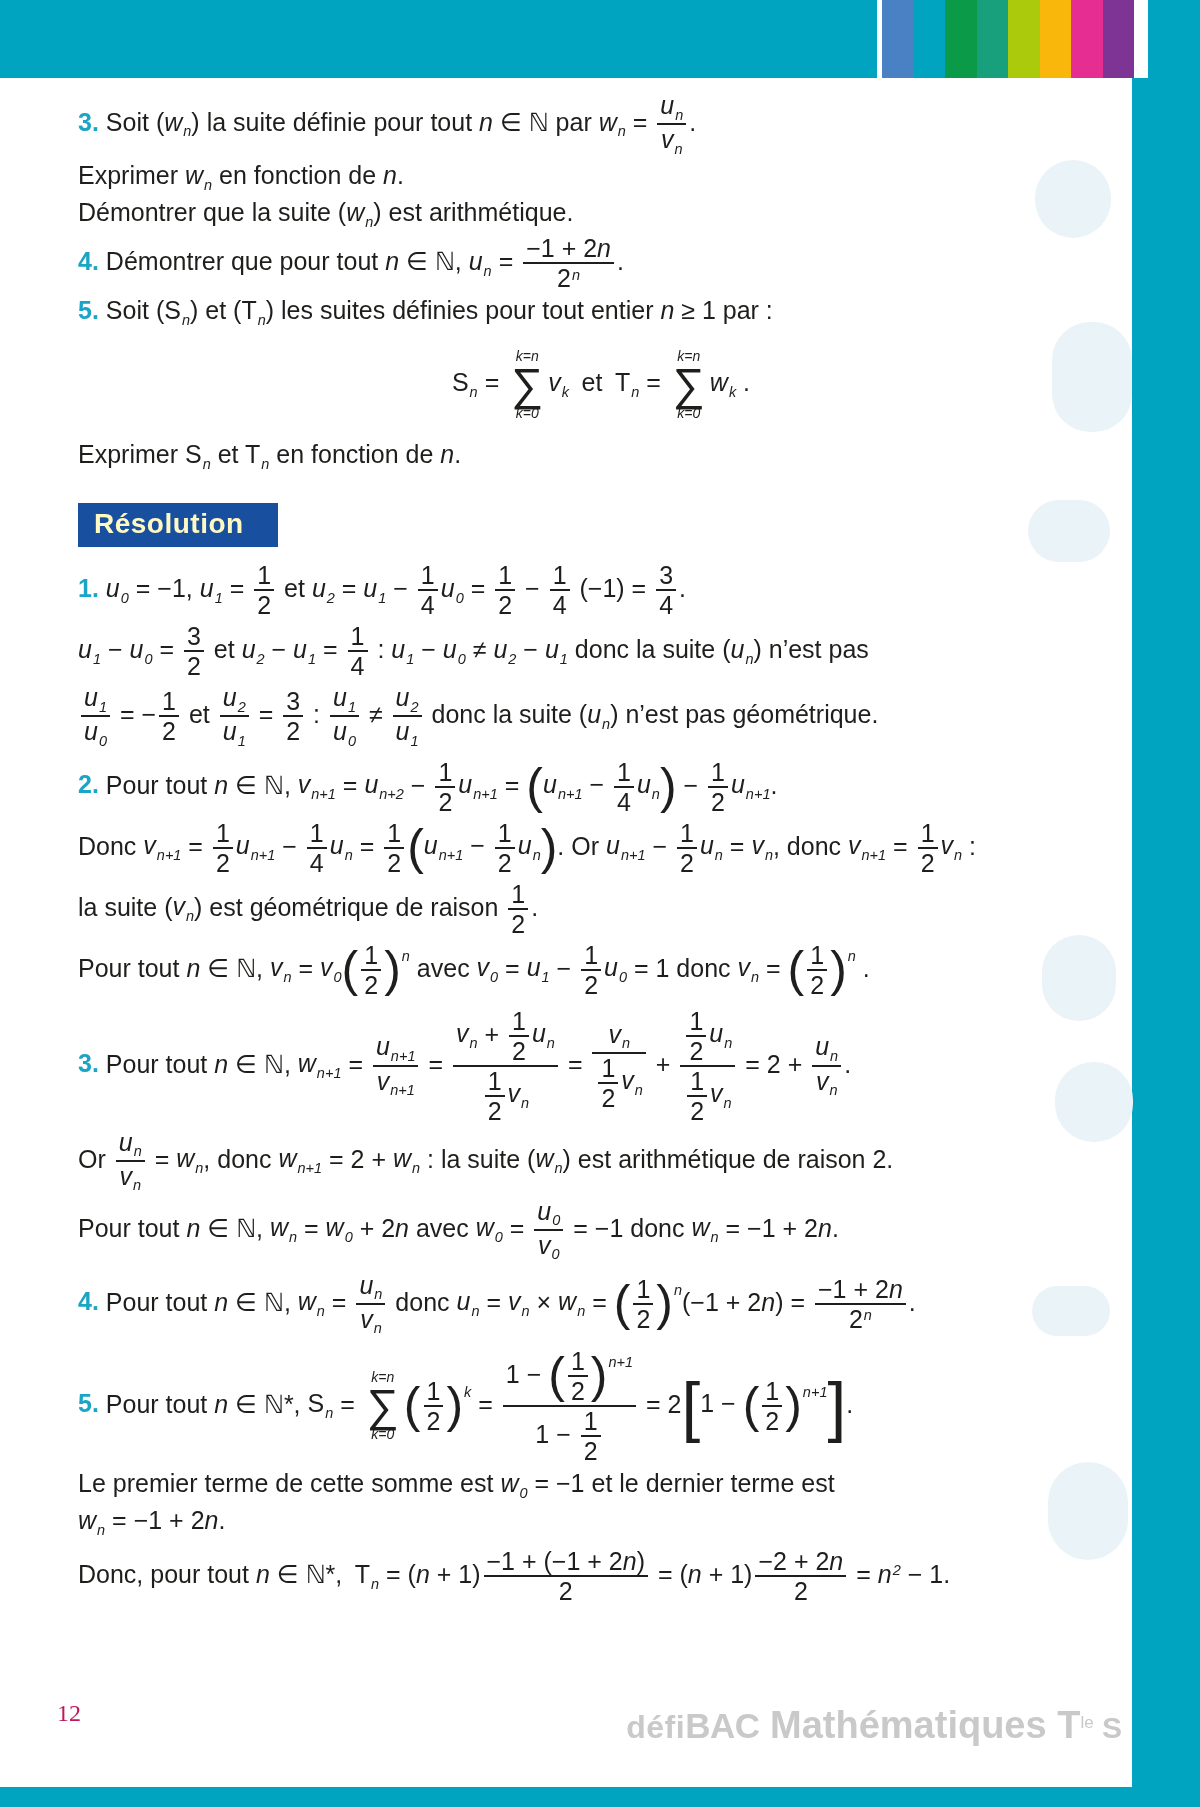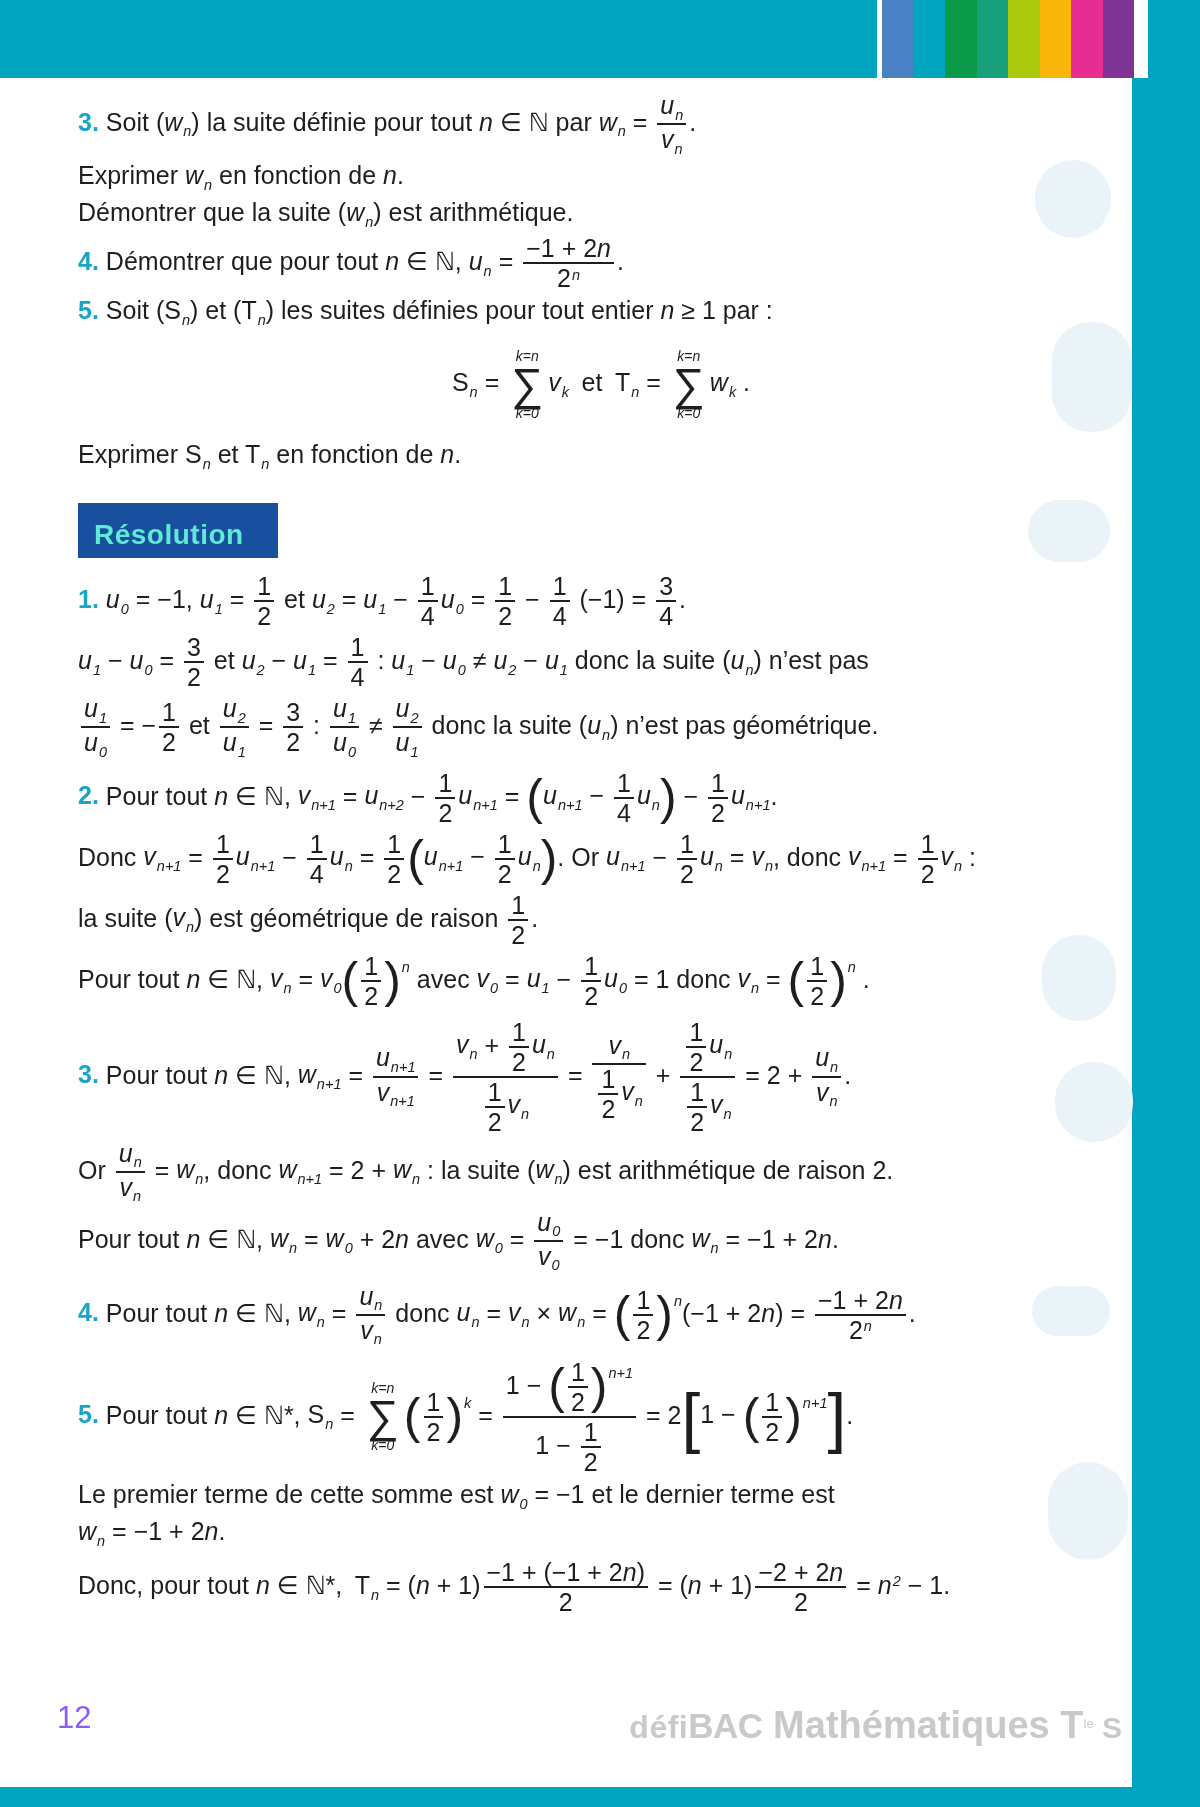--- a/index.html
+++ b/index.html
@@ -22,46 +22,46 @@
   .line{margin:3px 0;font-size:25px;line-height:1.27;white-space:nowrap;}
   .disp{text-align:center;margin:10px 0;}
   [data-name="res-header"]{margin:30px 0 14px;}
   [data-name="r1-line-1"]{margin-top:4px;}
   [data-name="r2-line-1"]{margin-top:8px;}
   [data-name="r3-line-1"]{margin-top:8px;}
   [data-name="r4-line"]{margin-top:8px;}
   [data-name="r5-line"]{margin-top:10px;}
   [data-name="r5-para-1"]{margin-top:14px;}
   [data-name="r5-final"]{margin-top:8px;}
-  .res-box{display:inline-block;color:#5eead4;font-weight:700;font-size:28px;
-           padding:16px 34px 7px 16px;letter-spacing:0.5px;}
+  .res-box{display:inline-block;color:#fef9c3;font-weight:700;font-size:28px;
+           padding:5px 34px 7px 16px;letter-spacing:0.5px;}
   
   .mk{font-weight:700;margin-right:7px;}
   .mi{font-style:italic;}
   .bb{font-family:"DejaVu Sans",sans-serif;}
   .vr{white-space:nowrap;}
   .ms{font-size:0.58em;font-style:italic;vertical-align:-0.4em;margin-left:1px;}
   .msup{font-size:0.58em;font-style:italic;vertical-align:0.55em;margin-left:1px;}
   .psup{font-size:0.58em;font-style:italic;vertical-align:1.05em;margin-left:1px;}
   .frac{display:inline-block;vertical-align:middle;text-align:center;margin:0 3px;line-height:1.12;}
   .frac .fn,.frac .fd{display:block;padding:0 3px;}
   .frac .fd{border-top:2px solid #1e1e1c;}
   .sum{display:inline-flex;flex-direction:column;align-items:center;vertical-align:middle;
        margin:8px 5px;line-height:1;}
   .sum .sl{font-size:0.56em;font-style:italic;line-height:1.15;}
   .sum .sg{font-size:1.8em;line-height:0.92;}
   .grp{white-space:nowrap;}
   .bp{display:inline-block;vertical-align:middle;font-weight:300;line-height:0.85;}
   
-  .pagenum{position:absolute;left:57px;top:1700px;font-size:31px;color:#8b5cf6;}
+  .pagenum{position:absolute;left:57px;top:1700px;font-size:24px;color:#be185d;font-family:Liberation Serif, serif;}
   .brand{position:absolute;top:1704px;right:78px;color:#c9c9c9;white-space:nowrap;}
   .b-defi{font-size:32px;font-weight:700;letter-spacing:0.5px;}
   .b-bac{font-size:35px;font-weight:800;letter-spacing:-0.5px;}
   .b-subj{font-size:38px;font-weight:700;}
-  .b-sup{font-size:13px;font-weight:400;vertical-align:10px;margin-top:20px;}
+  .b-sup{font-size:17px;font-weight:400;vertical-align:10px;margin-top:20px;}
   .b-end{font-size:30px;font-weight:700;}
 </style>
 </head>
 <body>
 
 <div class="page" data-name="page">
 
   <div class="topbar" data-name="top-banner" style="background: rgb(0, 164, 193);">
     <div class="stripes" data-name="color-stripes">
       <div class="gap" data-name="stripe-gap"></div>

